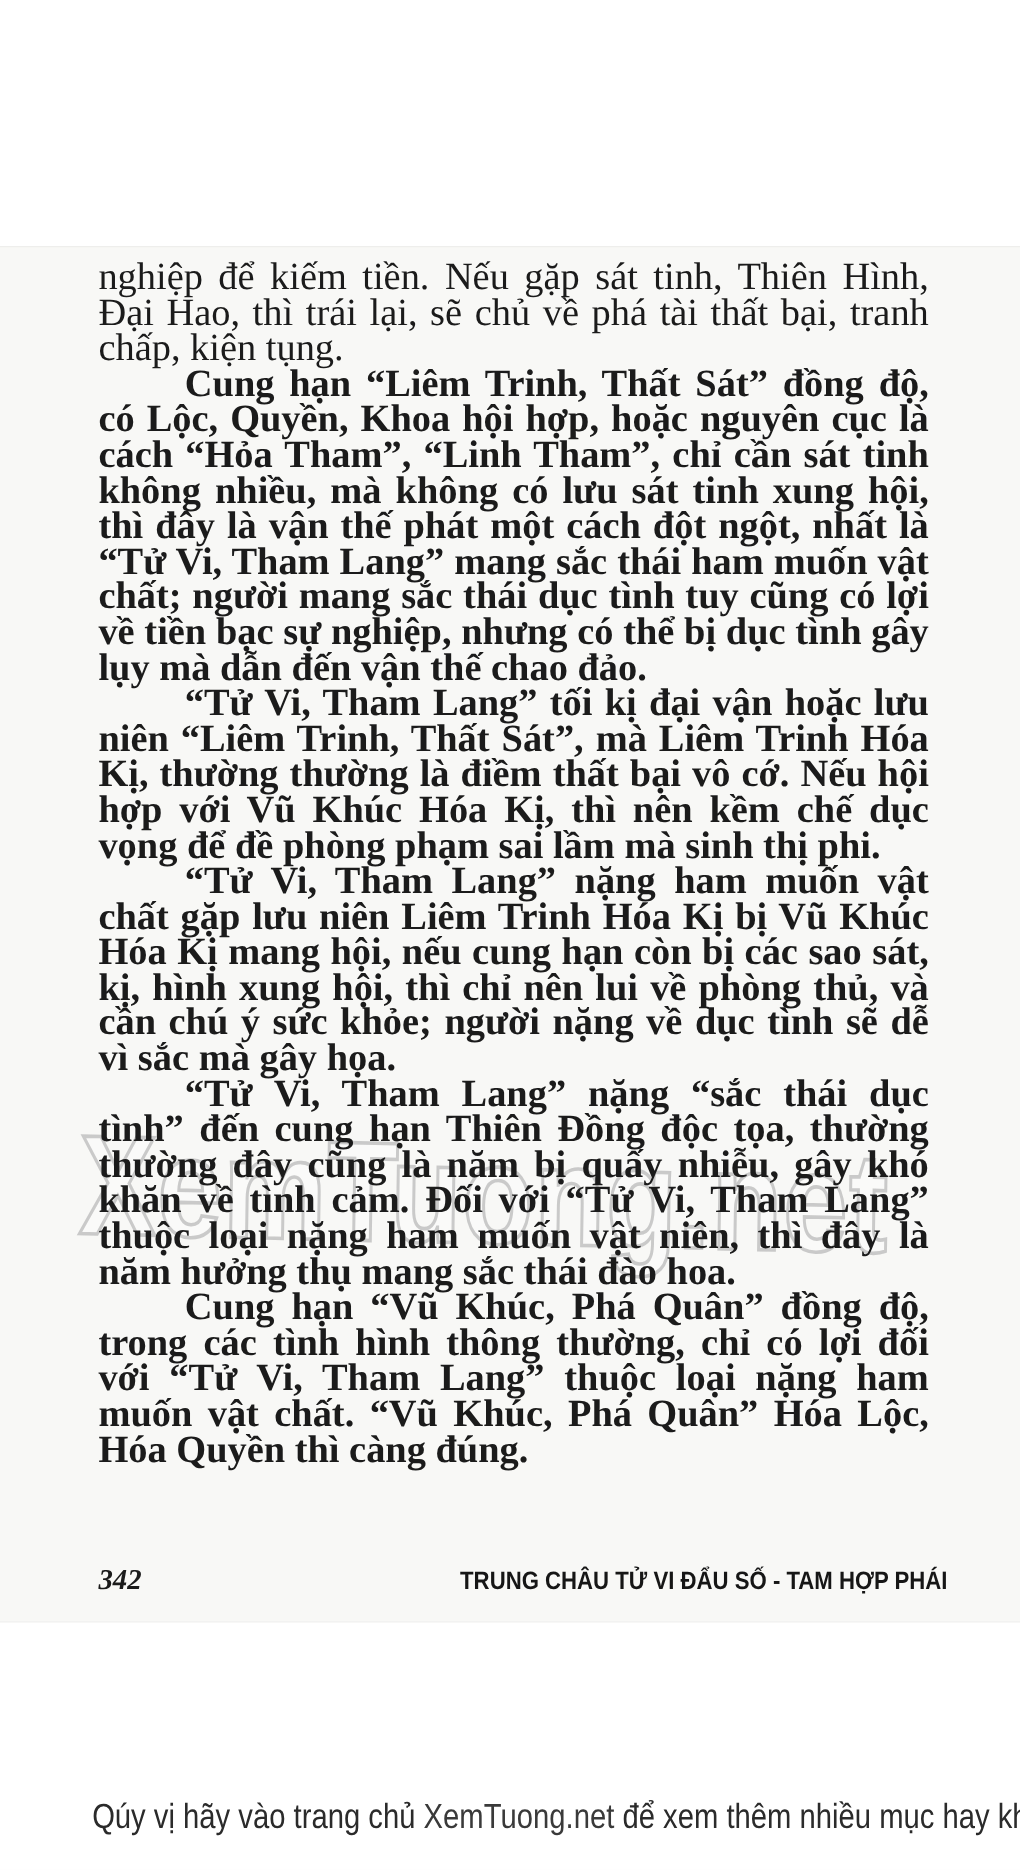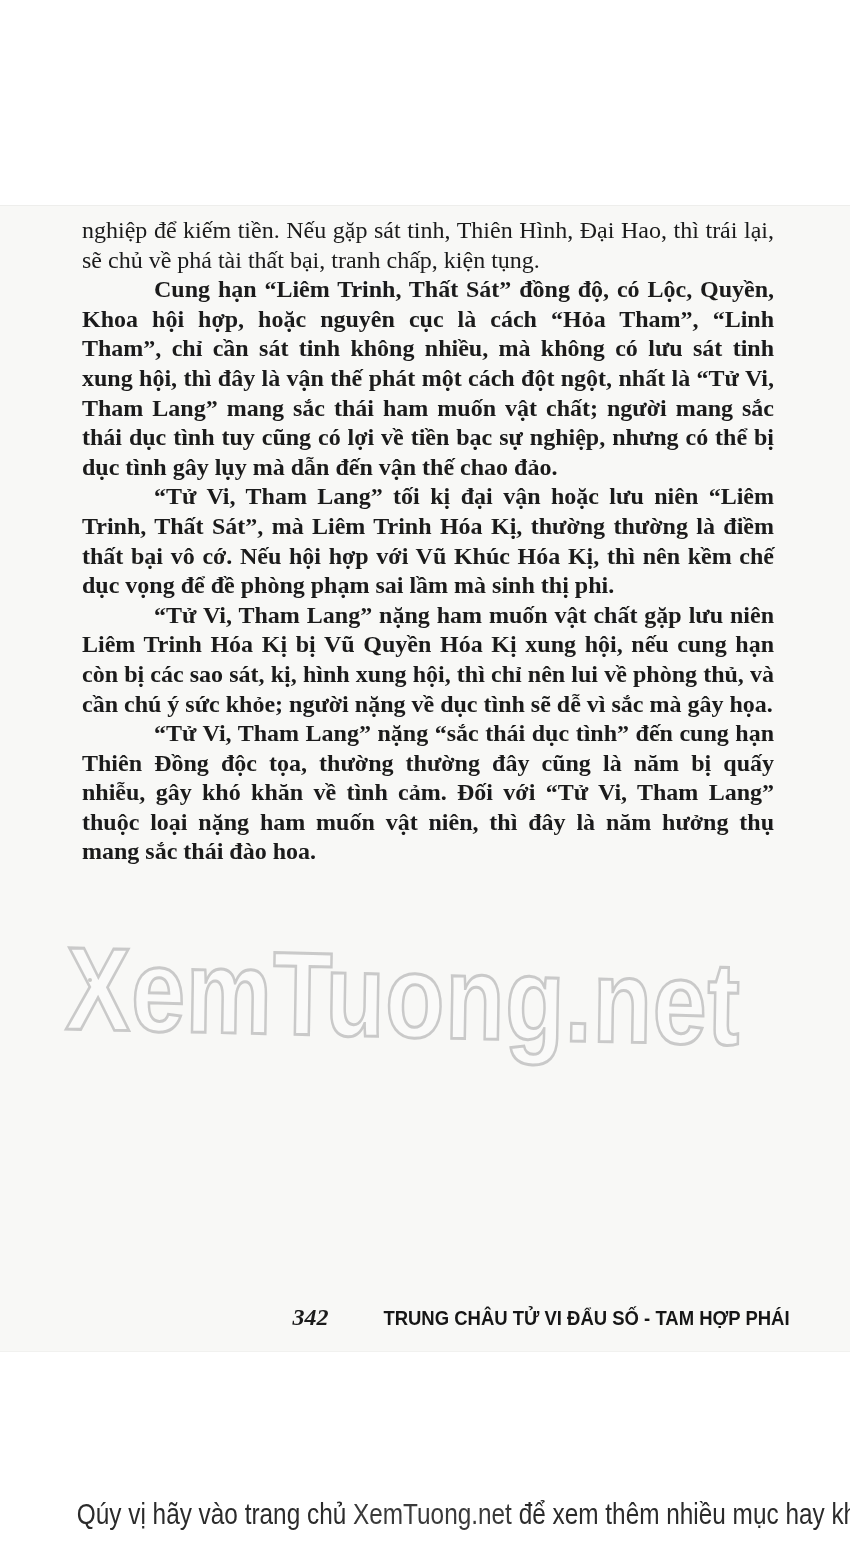--- a/index.html
+++ b/index.html
@@ -35,35 +35,35 @@
     transform: scaleX(0.82) rotate(1.1deg);
     transform-origin: left center;
     z-index: 1;
     user-select: none;
   }
   .text-block {
     position: absolute;
     left: 82px; top: 10px;
     width: 692px;
     z-index: 2;
-    font-size: 24px;
+    font-size: 32px;
     line-height: 29.6px;
     color: #1b1b1b;
     text-align: justify;
   }
   .para { text-indent: 0; }
   .para.indent { text-indent: 72px; font-weight: bold; }
   
   .footer-row {
     position: absolute;
     left: 82px; top: 1098px;
     width: 708px;
     z-index: 2;
     display: flex;
-    justify-content: flex-end;
+    justify-content: space-between;
     align-items: baseline;
   }
   .page-number {
     font-family: "Liberation Serif", serif;
     font-style: italic;
     font-weight: bold;
     font-size: 24px;
     color: #1b1b1b;
   }
   .running-title {
@@ -113,22 +113,23 @@
   <div class="scan-page">
 
     <div class="watermark">XemTuong.net</div>
 
     <div class="artifact-dot"></div>
 
     <div class="text-block">
       <p class="para">nghiệp để kiếm tiền. Nếu gặp sát tinh, Thiên Hình, Đại Hao, thì trái lại, sẽ chủ về phá tài thất bại, tranh chấp, kiện tụng.</p>
       <p class="para indent">Cung hạn “Liêm Trinh, Thất Sát” đồng độ, có Lộc, Quyền, Khoa hội hợp, hoặc nguyên cục là cách “Hỏa Tham”, “Linh Tham”, chỉ cần sát tinh không nhiều, mà không có lưu sát tinh xung hội, thì đây là vận thế phát một cách đột ngột, nhất là “Tử Vi, Tham Lang” mang sắc thái ham muốn vật chất; người mang sắc thái dục tình tuy cũng có lợi về tiền bạc sự nghiệp, nhưng có thể bị dục tình gây lụy mà dẫn đến vận thế chao đảo.</p>
       <p class="para indent">“Tử Vi, Tham Lang” tối kị đại vận hoặc lưu niên “Liêm Trinh, Thất Sát”, mà Liêm Trinh Hóa Kị, thường thường là điềm thất bại vô cớ. Nếu hội hợp với Vũ Khúc Hóa Kị, thì nên kềm chế dục vọng để đề phòng phạm sai lầm mà sinh thị phi.</p>
-      <p class="para indent">“Tử Vi, Tham Lang” nặng ham muốn vật chất gặp lưu niên Liêm Trinh Hóa Kị bị Vũ Quyền Hóa Kị xung hội, nếu cung hạn còn bị các sao sát, kị, hình xung hội, thì chỉ nên lui về phòng thủ, và cần chú ý sức khỏe; người nặng về dục tình sẽ dễ vì sắc mà gây họa.</p>
+      <p class="para indent">“Tử Vi, Tham Lang” nặng ham muốn vật chất gặp lưu niên Liêm Trinh Hóa Kị bị Vũ Khúc Hóa Kị mang hội, nếu cung hạn còn bị các sao sát, kị, hình xung hội, thì chỉ nên lui về phòng thủ, và cần chú ý sức khỏe; người nặng về dục tình sẽ dễ vì sắc mà gây họa.</p>
       <p class="para indent">“Tử Vi, Tham Lang” nặng “sắc thái dục tình” đến cung hạn Thiên Đồng độc tọa, thường thường đây cũng là năm bị quấy nhiễu, gây khó khăn về tình cảm. Đối với “Tử Vi, Tham Lang” thuộc loại nặng ham muốn vật niên, thì đây là năm hưởng thụ mang sắc thái đào hoa.</p>
+      <p class="para indent">Cung hạn “Vũ Khúc, Phá Quân” đồng độ, trong các tình hình thông thường, chỉ có lợi đối với “Tử Vi, Tham Lang” thuộc loại nặng ham muốn vật chất. “Vũ Khúc, Phá Quân” Hóa Lộc, Hóa Quyền thì càng đúng.</p>
     </div>
 
     <div class="footer-row">
       <span class="page-number">342</span>
       <span class="running-title">TRUNG CHÂU TỬ VI ĐẨU SỐ - TAM HỢP PHÁI</span>
     </div>
 
   </div>
 
   <div class="bottom-banner">

